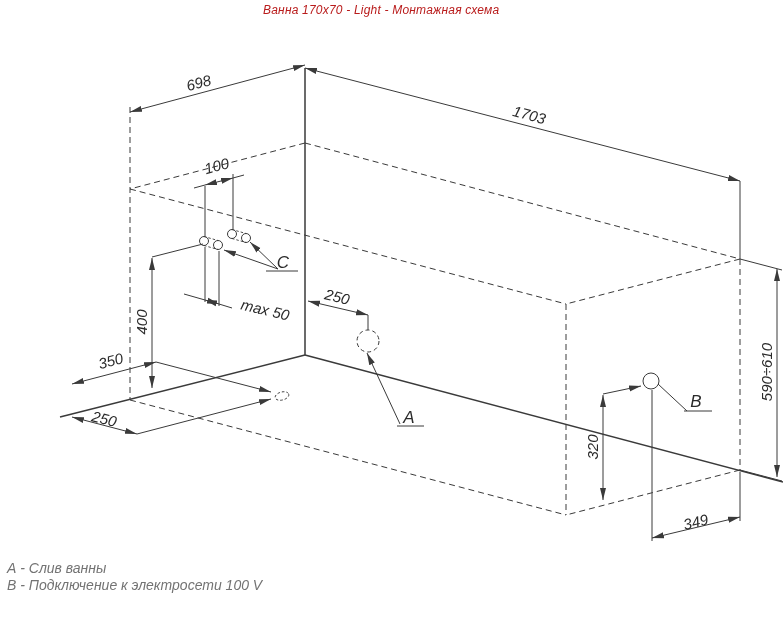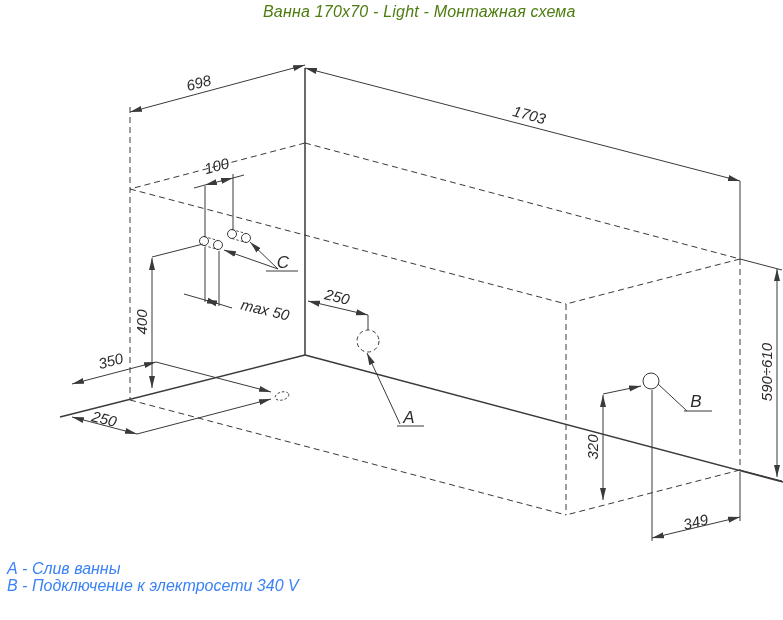--- a/index.html
+++ b/index.html
@@ -5,26 +5,26 @@
   html,body{margin:0;padding:0;background:#ffffff;}
   .page{
     position:relative;
     width:783px;height:620px;
     background:#ffffff;
     font-family:"Liberation Sans", sans-serif;
     overflow:hidden;
   }
   .title{
     position:absolute;left:263px;top:3px;
-    font-size:16px;font-style:italic;color:#4d7c0f;
+    font-size:12px;font-style:italic;color:#b91c1c;
     white-space:nowrap;letter-spacing:0.2px;
   }
   .legend{
     position:absolute;left:7px;top:560px;
-    font-size:16px;font-style:italic;color:#3b82f6;
+    font-size:14px;font-style:italic;color:#737373;
     line-height:17px;white-space:nowrap;
   }
   svg{position:absolute;left:0;top:0;}
   svg text{
     font-family:"Liberation Sans", sans-serif;
     font-style:italic;
     fill:#2b2b2b;
   }
   .ln{stroke:#3a3a3a;fill:none;}
   .main{stroke-width:1.5;}
@@ -157,16 +157,16 @@
       <text class="dim" text-anchor="middle" transform="translate(598,447) rotate(-90)">320</text>
       <line class="ln thin" x1="652" y1="390" x2="652" y2="541"></line>
       <line class="ln thin" x1="740" y1="472" x2="740" y2="521"></line>
       <line class="ln thin" x1="652" y1="538" x2="740" y2="517" marker-start="url(#as)" marker-end="url(#ae)"></line>
       <text class="dim" text-anchor="middle" transform="translate(697,527) rotate(-13.5)">349</text>
     </g>
   </svg>
 
   <div class="legend">
     <div>А - Слив ванны</div>
-    <div>В - Подключение к электросети 340 V</div>
+    <div>В - Подключение к электросети 100 V</div>
   </div>
 
 </div>
 
 </body></html>

